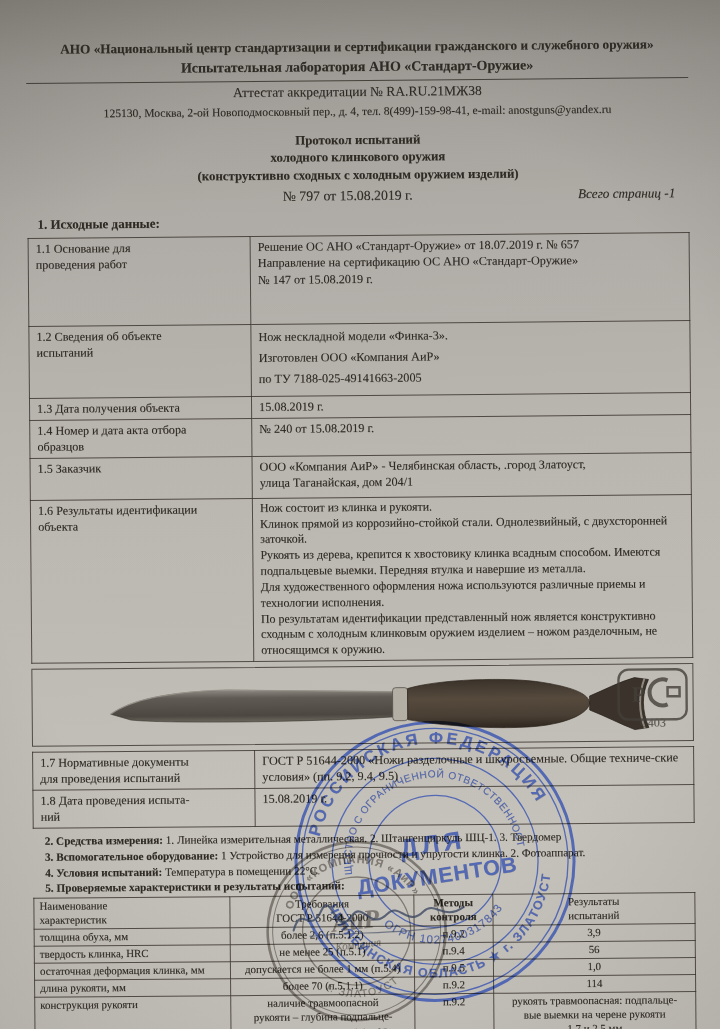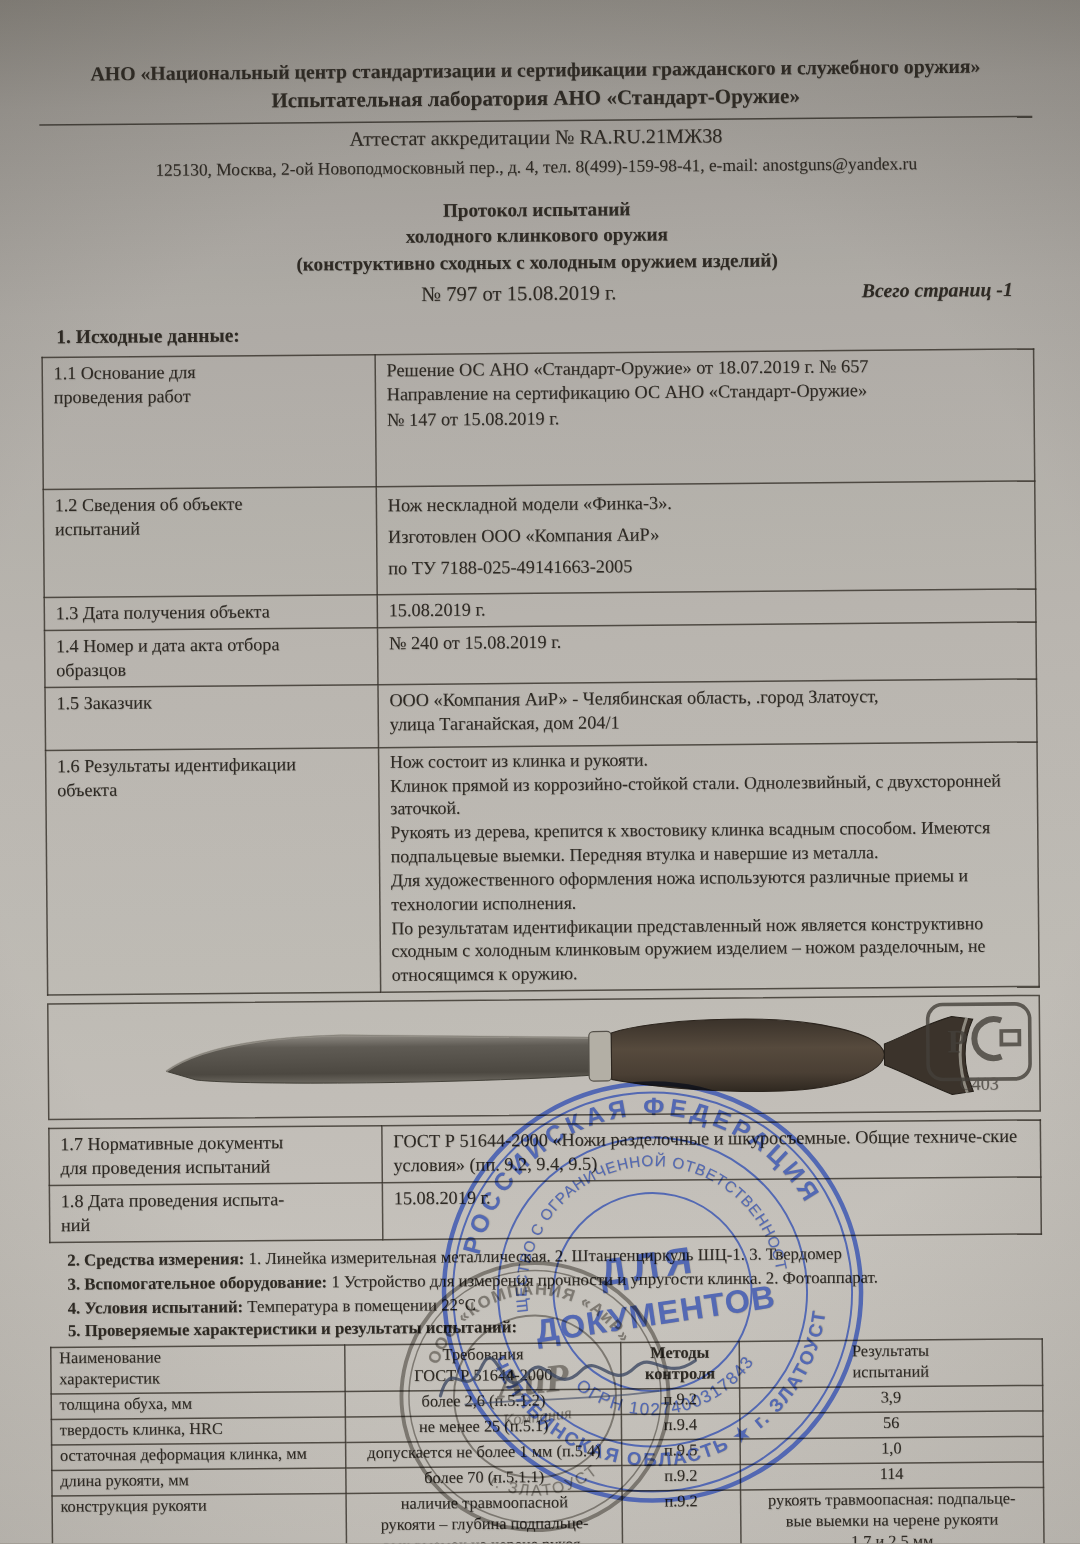--- a/index.html
+++ b/index.html
@@ -25,21 +25,21 @@
   .c{text-align:center;}
   .b{font-weight:bold;}
   .org-line{font-size:13.2px;font-weight:bold;}
   .lab-line{font-size:14px;font-weight:bold;margin-top:2px;padding-bottom:3px;border-bottom:1.4px solid rgba(46,42,36,0.8);}
   .accr-line{font-size:13.5px;margin-top:2px;}
   .addr-line{font-size:11.6px;margin-top:3px;}
   .title-block{margin-top:12px;}
   .title-l{font-size:12.8px;font-weight:bold;line-height:1.38;}
   .num-row{display:flex;align-items:baseline;margin-top:2px;}
   .num-mid{flex:1;text-align:center;font-size:13.8px;padding-left:90px;}
-  .num-right{font-size:13.2px;font-weight:bold;font-style:italic;padding-right:14px;}
+  .num-right{font-size:13.2px;font-weight:normal;font-style:italic;padding-right:14px;}
   .sec-head{font-size:13px;font-weight:bold;margin:8px 0 4px 10px;}
 
   .tbl{width:100%;border-collapse:collapse;table-layout:fixed;}
   .tbl td{
     border:1px solid rgba(52,47,40,0.8);
     vertical-align:top;padding:2px 6px 2px 7px;
     white-space:pre-line;
   }
   .tbl .lab{width:208px;font-size:12.1px;}
   .tbl .val{font-size:12.2px;}

